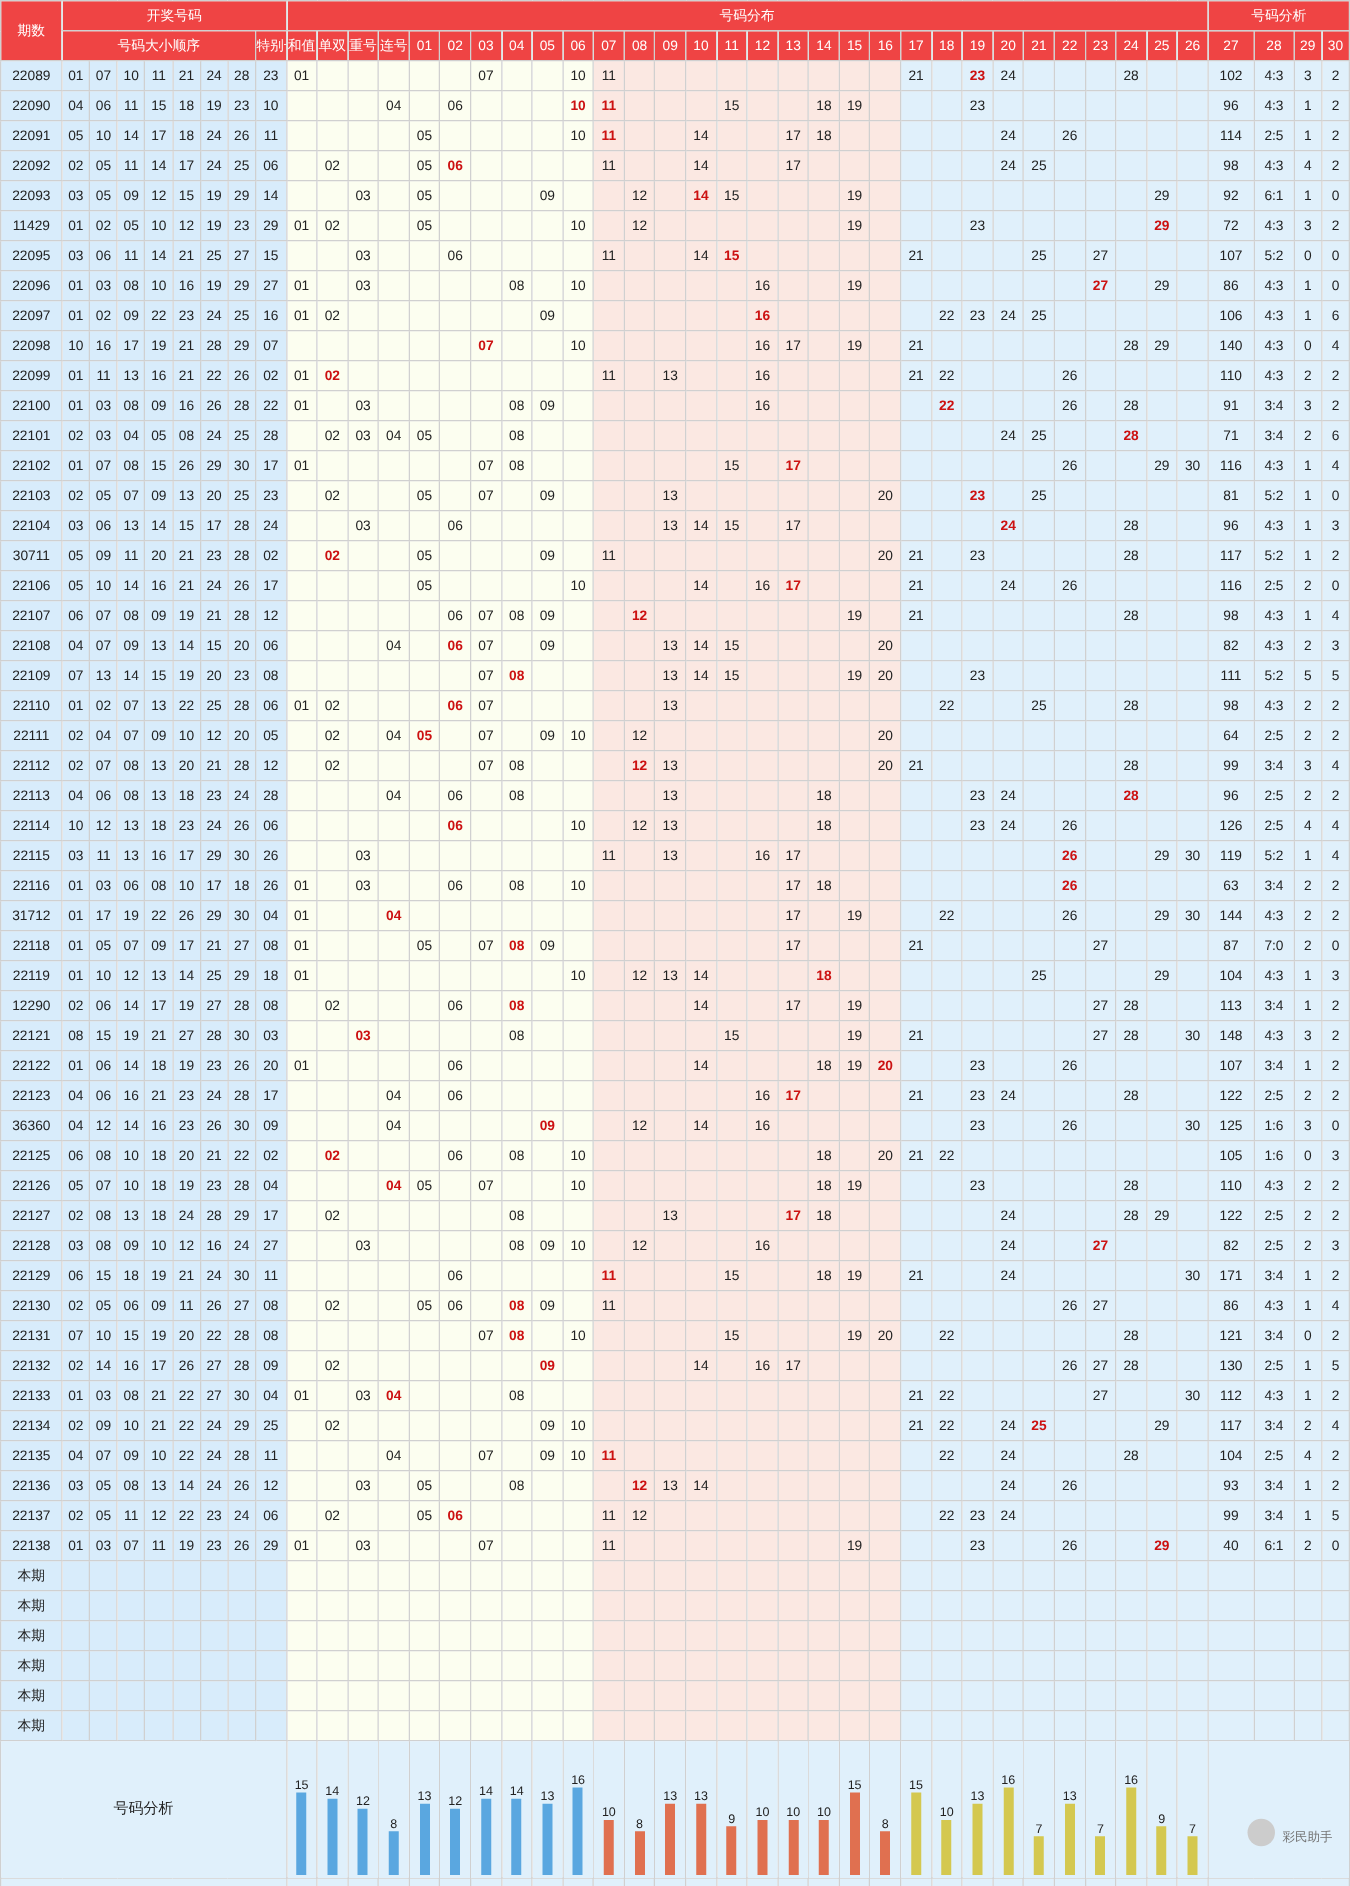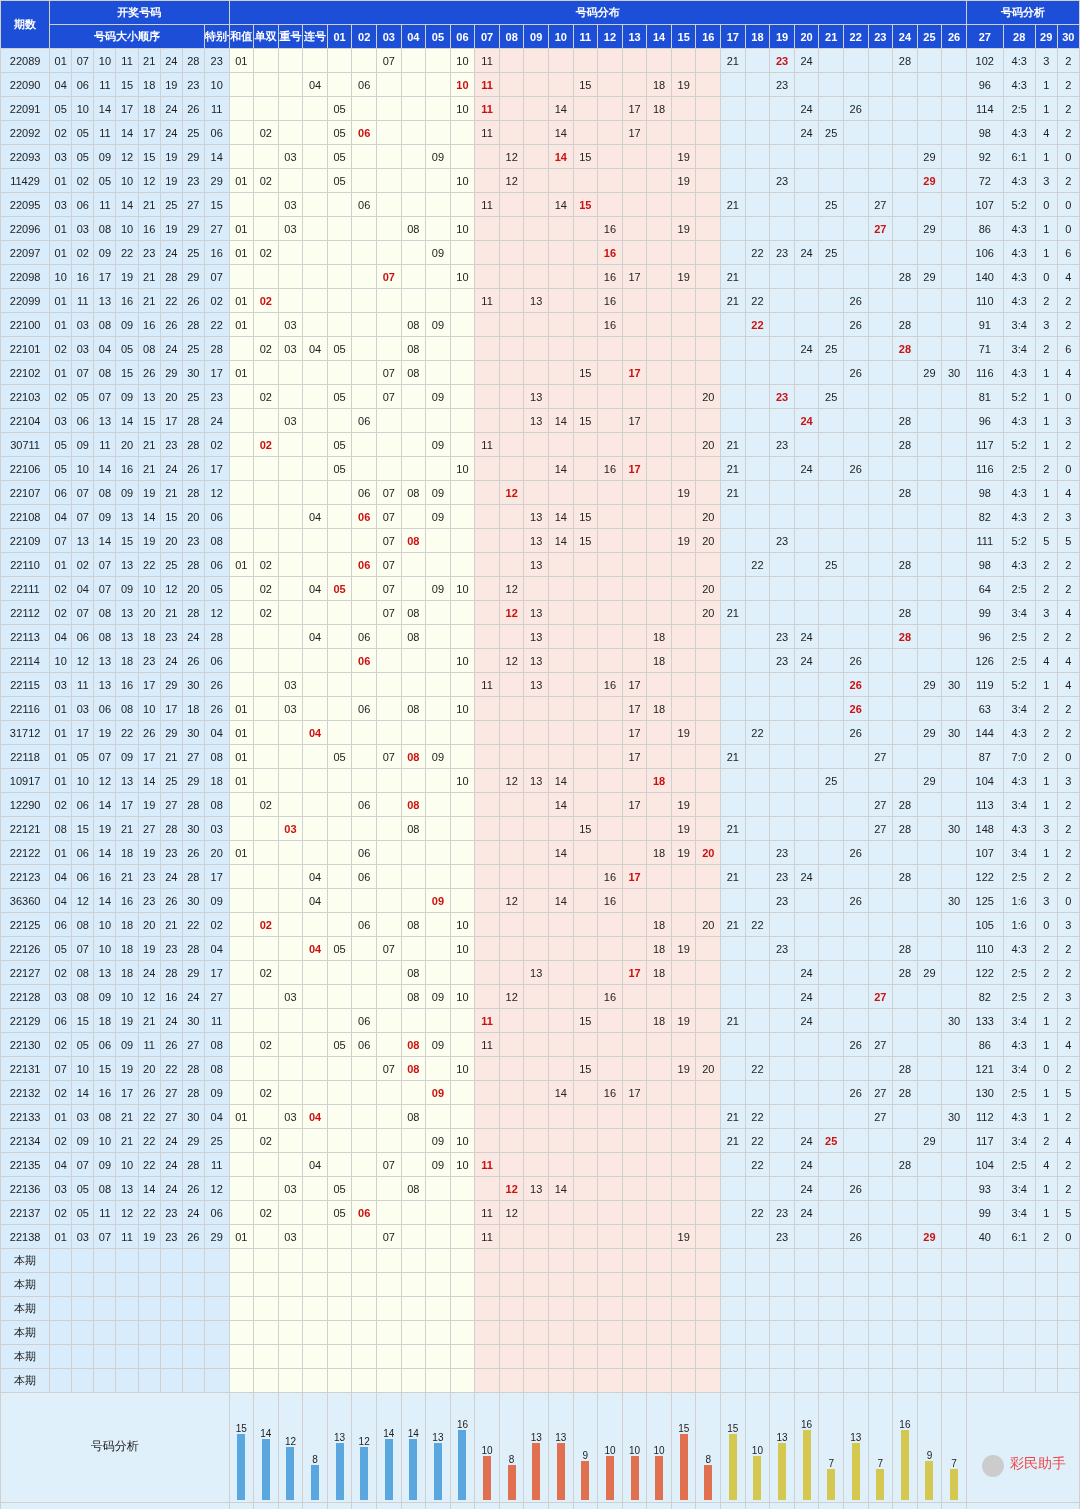--- a/index.html
+++ b/index.html
@@ -1,19 +1,19 @@
 <!DOCTYPE html>
 <html><head>
 <meta charset="utf-8">
 <style>
   *{box-sizing:border-box;margin:0;padding:0}
   body{font-family:Arial,"Microsoft YaHei",sans-serif;font-size:11px;background:#fff;color:#222;width:1080px}
   table{border-collapse:collapse;width:100%;table-layout:fixed}
   th,td{border:1px solid #d0d0d0;text-align:center;padding:0;height:24px;overflow:hidden;white-space:nowrap}
-  th{background:#1d4ed8;color:#fff;font-weight:bold;font-size:11px}
+  th{background:#ef4444;color:#fff;font-weight:normal;font-size:11px}
   .c-qh{width:40px}
   .c-kj{width:18px}
   .c-tb{width:20px}
   .c-fb{width:20px}
   .c-hz{width:30px}
   .c-ds{width:26px}
   .c-ch{width:18px}
   .c-lh{width:18px}
   .sort{background:#d8ecfb}
   .dist{background:#fcfef0}
@@ -22,21 +22,21 @@
   .stat{background:#e0f0fb}
   .hit{color:#c11;font-weight:bold}
   .emp{height:24px}
   .cnt-row td{background:#e0f0fb;height:110px;vertical-align:bottom;position:relative;padding-bottom:2px}
   .cnt-lbl{background:#e0f0fb!important;vertical-align:middle!important;font-size:12px}
   .bar-a{display:block;margin:0 auto;width:8px;background:#5aa7e0}
   .bar-b{display:block;margin:0 auto;width:8px;background:#e07050}
   .bar-c{display:block;margin:0 auto;width:8px;background:#d4c850}
   .bv{font-size:10px;display:block}
   .foot td{background:#e0f0fb;height:22px}
-  .wm{position:absolute;right:14px;bottom:32px;font-size:14px;color:#ef4444;display:flex;align-items:flex-start;gap:6px}
+  .wm{position:absolute;right:14px;bottom:32px;font-size:10px;color:#737373;display:flex;align-items:flex-end;gap:6px}
   .wm .c{width:22px;height:22px;border-radius:50%;background:#ccc;display:inline-block}
 </style>
 </head>
 <body>
 
 <table>
 <colgroup>
   <col class="c-qh">
       <col class="c-kj">
       <col class="c-kj">
@@ -1475,21 +1475,21 @@
         <td class="distb">27</td>
         <td class="distb"></td>
         <td class="distb"></td>
         <td class="distb"></td>
         <td class="stat">87</td>
         <td class="stat">7:0</td>
         <td class="stat">2</td>
         <td class="stat">0</td>
       </tr>
       <tr>
-        <td class="sort">10917</td>
+        <td class="sort">22119</td>
         <td class="sort">01</td>
         <td class="sort">10</td>
         <td class="sort">12</td>
         <td class="sort">13</td>
         <td class="sort">14</td>
         <td class="sort">25</td>
         <td class="sort">29</td>
         <td class="sort">18</td>
         <td class="dist">01</td>
         <td class="dist"></td>
@@ -1964,21 +1964,21 @@
         <td class="distb">21</td>
         <td class="distb"></td>
         <td class="distb"></td>
         <td class="distb">24</td>
         <td class="distb"></td>
         <td class="distb"></td>
         <td class="distb"></td>
         <td class="distb"></td>
         <td class="distb"></td>
         <td class="distb">30</td>
-        <td class="stat">133</td>
+        <td class="stat">171</td>
         <td class="stat">3:4</td>
         <td class="stat">1</td>
         <td class="stat">2</td>
       </tr>
       <tr>
         <td class="sort">22130</td>
         <td class="sort">02</td>
         <td class="sort">05</td>
         <td class="sort">06</td>
         <td class="sort">09</td>

